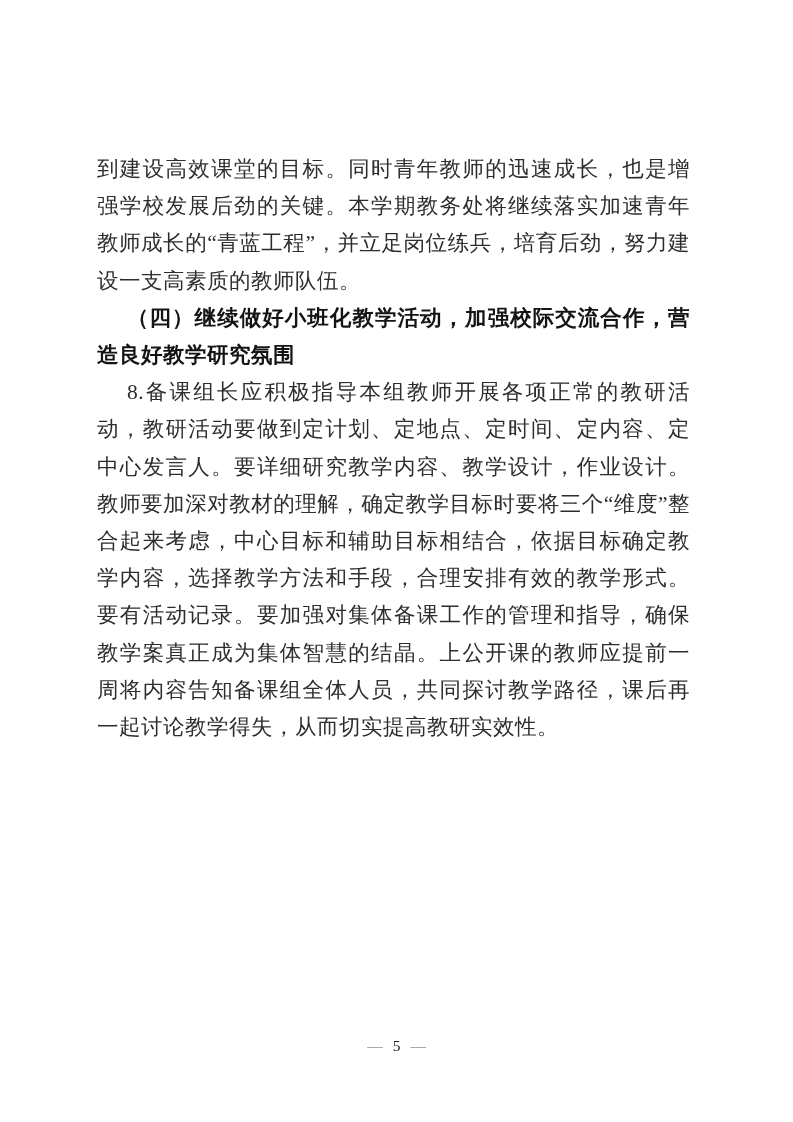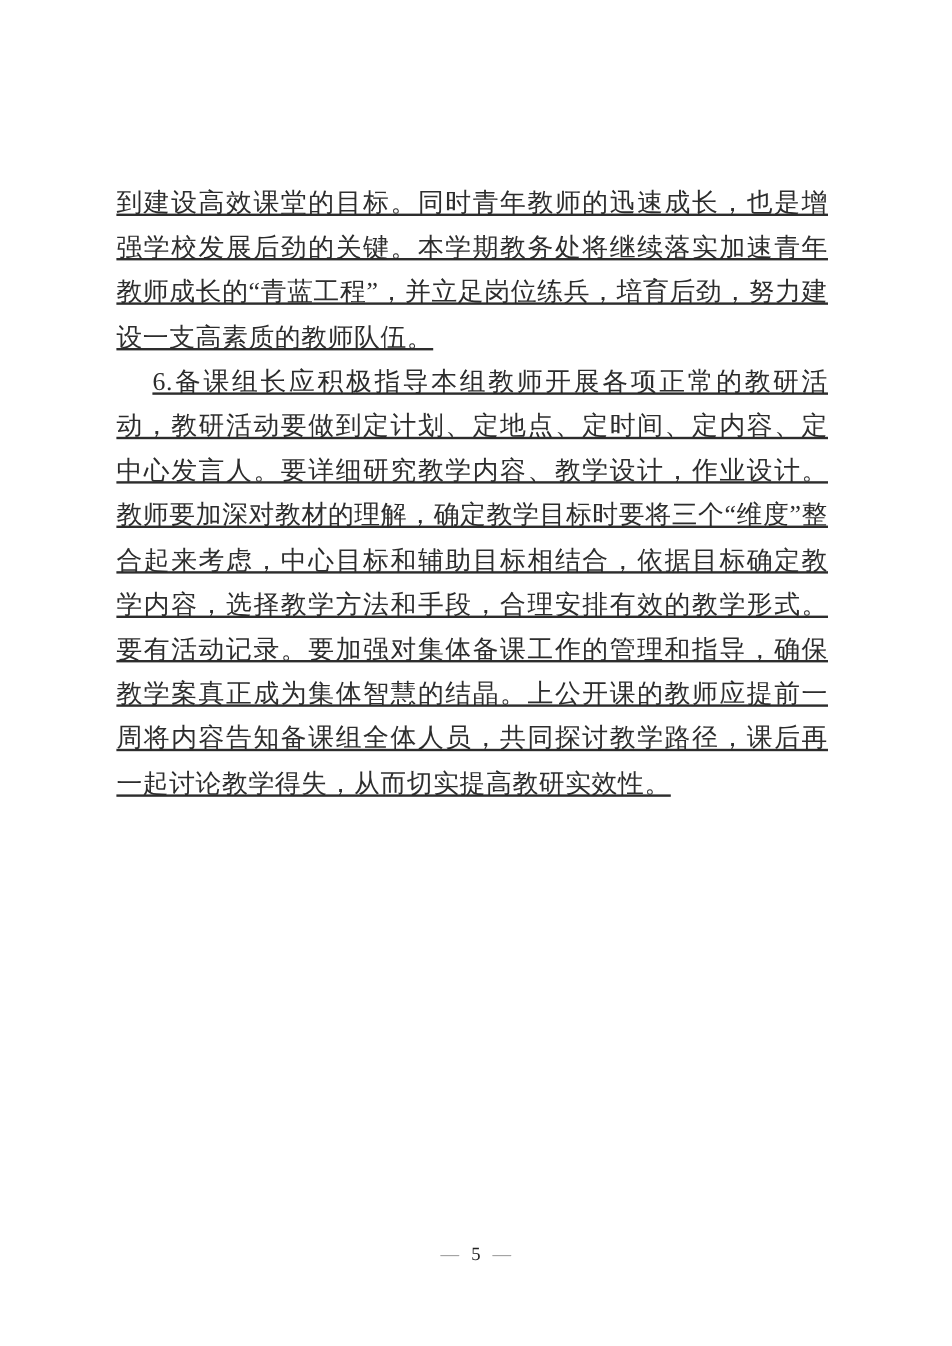--- a/index.html
+++ b/index.html
@@ -22,21 +22,20 @@
     width: 593px;
     text-align: justify;
     font-size: 21.5px;
     line-height: 37.2px;
     color: #2d2d2d;
     letter-spacing: 0.5px;
   }
   .content p {
     margin: 0;
     padding: 0;
-    text-decoration: underline;
   }
   .indent {
     text-indent: 30px;
   }
   .heading {
     font-weight: bold;
     color: #141414;
   }
   .footer {
     position: absolute;
@@ -58,23 +57,24 @@
   }
 </style>
 </head>
 <body>
 
 <div class="page">
 
   <div class="content">
     <p class="body-para">到建设高效课堂的目标。同时青年教师的迅速成长，也是增强学校发展后劲的关键。本学期教务处将继续落实加速青年教师成长的“青蓝工程”，并立足岗位练兵，培育后劲，努力建设一支高素质的教师队伍。</p>
 
+    <p class="heading indent">（四）继续做好小班化教学活动，加强校际交流合作，营造良好教学研究氛围</p>
 
 
 
-    <p class="body-para indent">6.备课组长应积极指导本组教师开展各项正常的教研活动，教研活动要做到定计划、定地点、定时间、定内容、定中心发言人。要详细研究教学内容、教学设计，作业设计。教师要加深对教材的理解，确定教学目标时要将三个“维度”整合起来考虑，中心目标和辅助目标相结合，依据目标确定教学内容，选择教学方法和手段，合理安排有效的教学形式。要有活动记录。要加强对集体备课工作的管理和指导，确保教学案真正成为集体智慧的结晶。上公开课的教师应提前一周将内容告知备课组全体人员，共同探讨教学路径，课后再一起讨论教学得失，从而切实提高教研实效性。</p>
+    <p class="body-para indent">8.备课组长应积极指导本组教师开展各项正常的教研活动，教研活动要做到定计划、定地点、定时间、定内容、定中心发言人。要详细研究教学内容、教学设计，作业设计。教师要加深对教材的理解，确定教学目标时要将三个“维度”整合起来考虑，中心目标和辅助目标相结合，依据目标确定教学内容，选择教学方法和手段，合理安排有效的教学形式。要有活动记录。要加强对集体备课工作的管理和指导，确保教学案真正成为集体智慧的结晶。上公开课的教师应提前一周将内容告知备课组全体人员，共同探讨教学路径，课后再一起讨论教学得失，从而切实提高教研实效性。</p>
   </div>
 
   <div class="footer">
     <span class="dash">—</span><span class="pagenum">5</span><span class="dash">—</span>
   </div>
 
 </div>
 
 </body></html>

